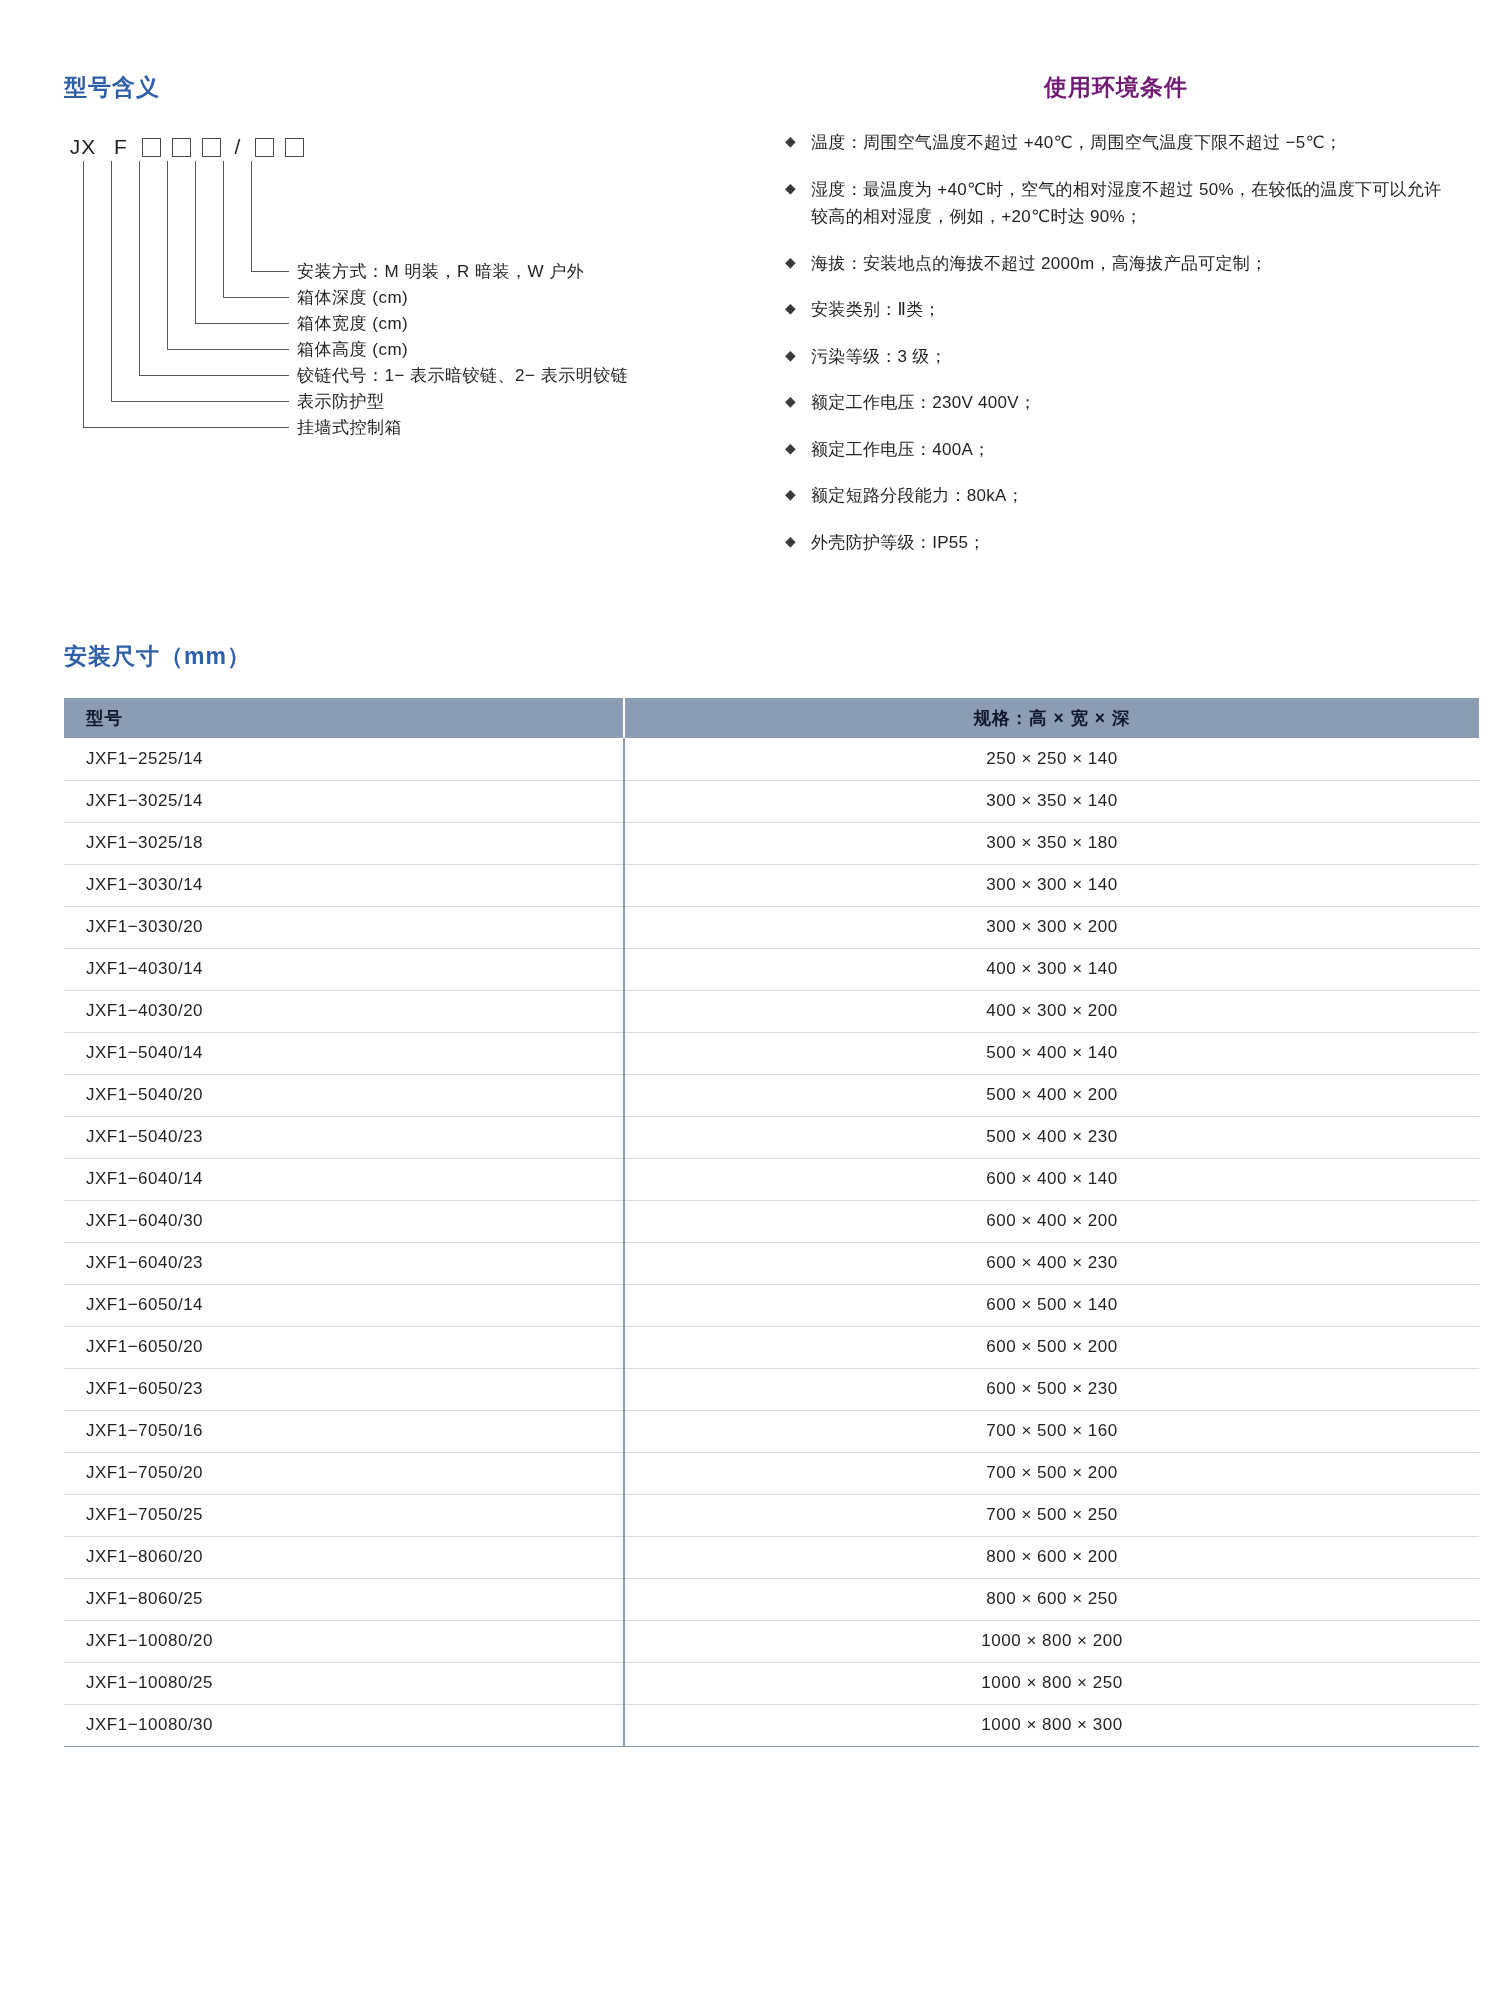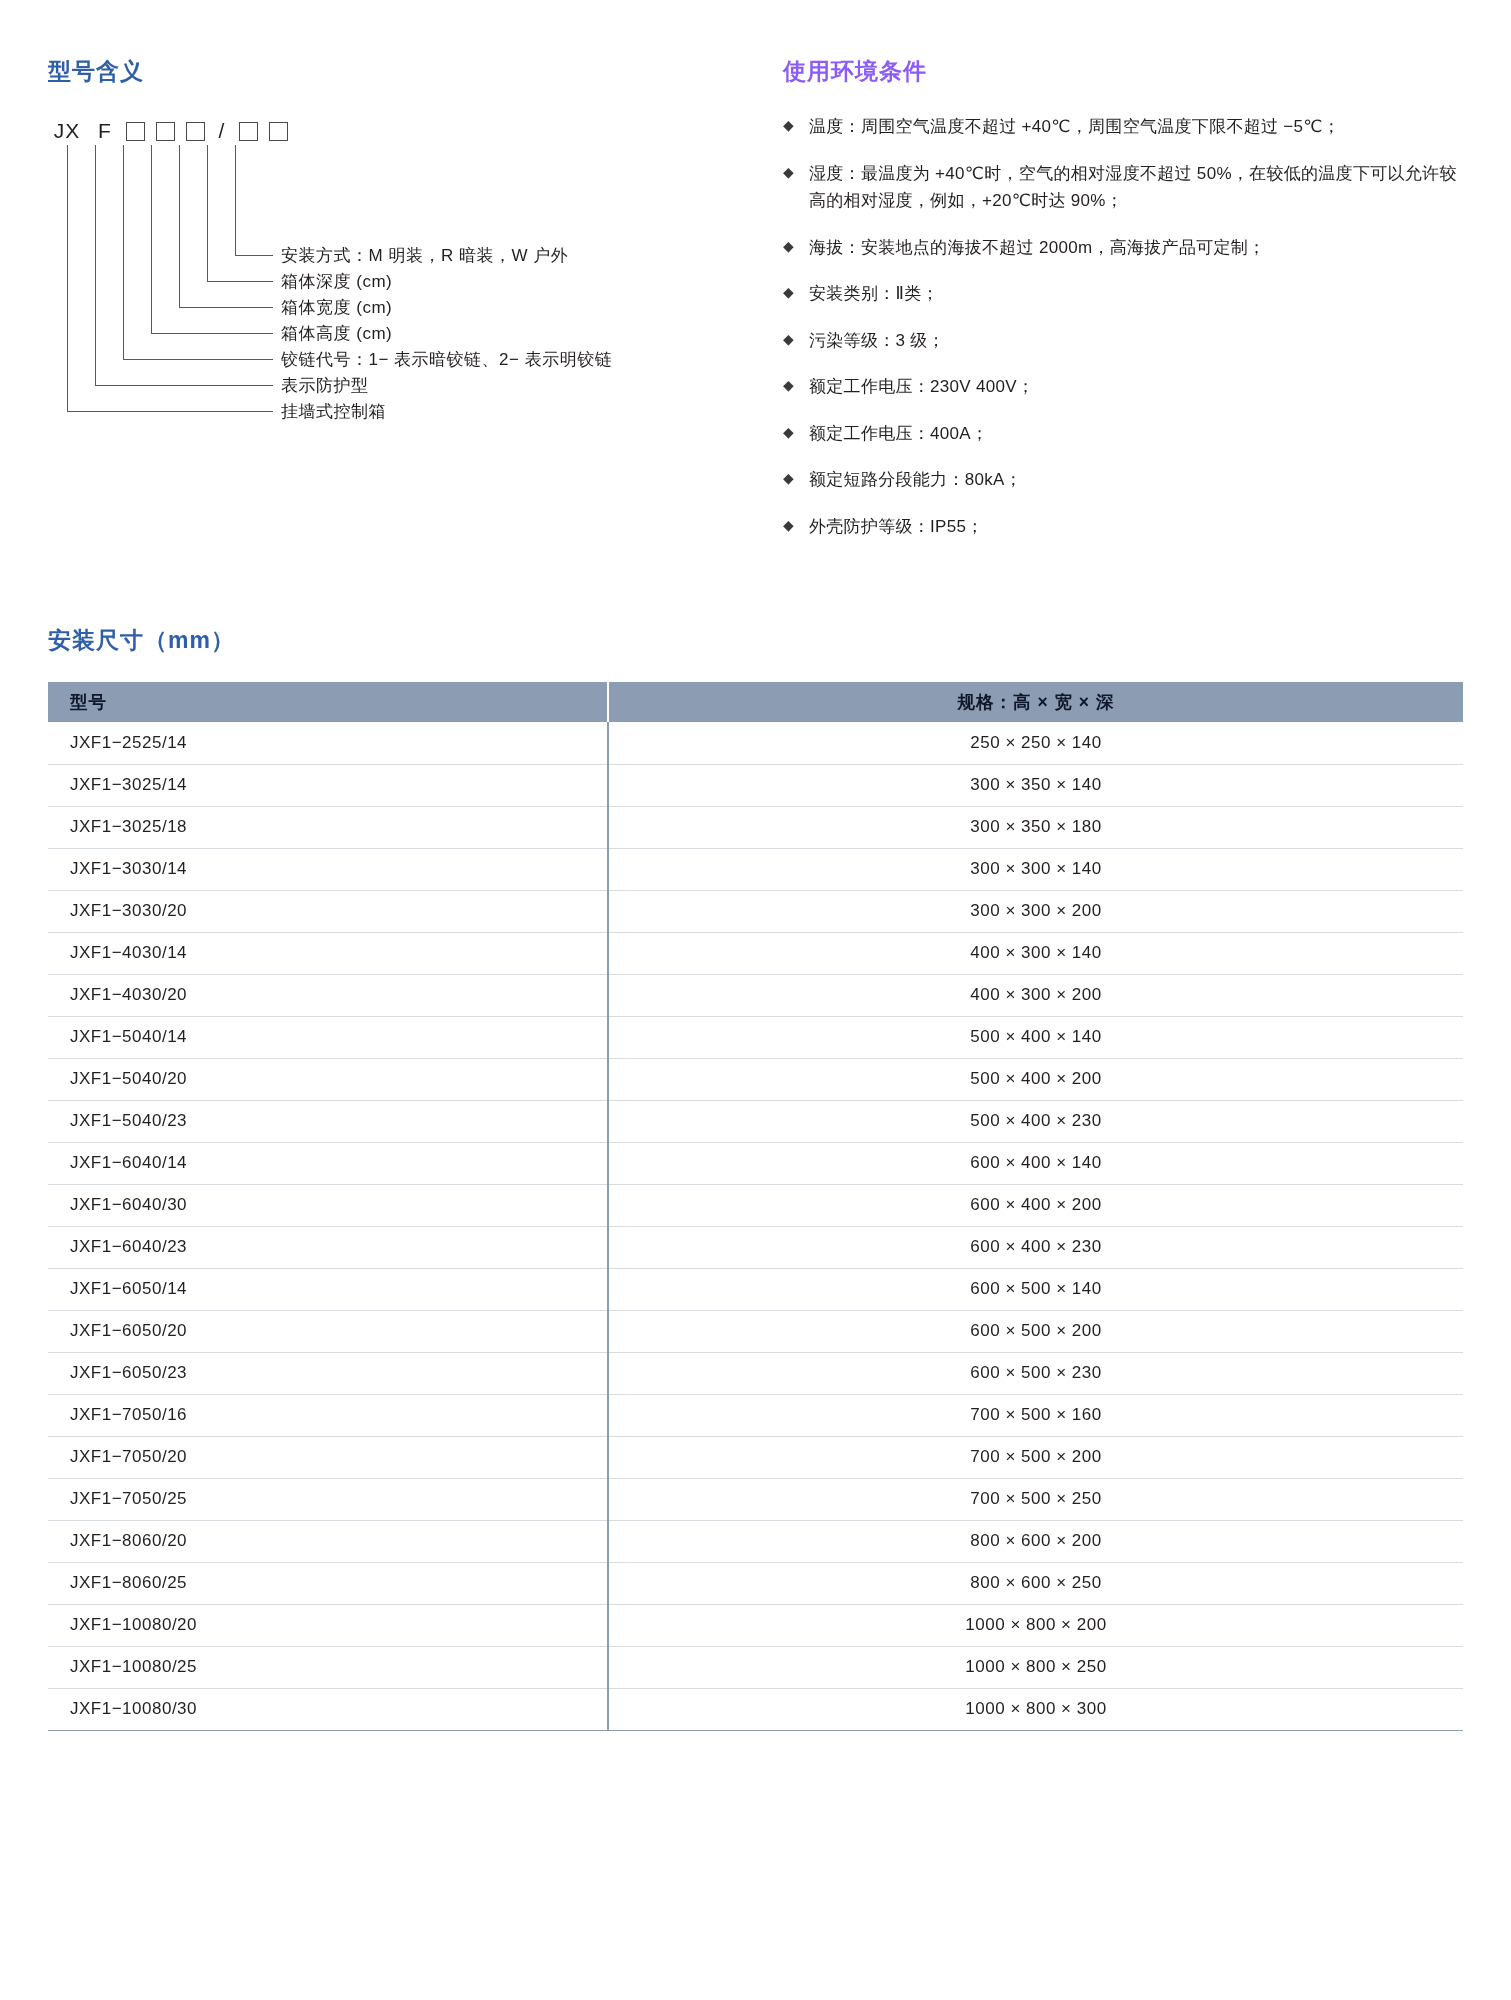--- a/index.html
+++ b/index.html
@@ -12,38 +12,38 @@
     width: 1511px;
     min-height: 2000px;
     font-family: "Liberation Sans", "DejaVu Sans", sans-serif;
     color: #231f20;
     -webkit-font-smoothing: antialiased;
   }
   .page {
     position: relative;
     width: 1511px;
     min-height: 2000px;
-    padding: 0;
+    padding: 16px;
   }
   
   .top {
     display: flex;
     padding: 56px 48px 0 48px;
   }
   .col-left { width: 720px; }
   .col-right { width: 690px; padding-left: 15px; }
 
   .section-title {
     color: #2f5fa8;
     font-size: 23px;
     font-weight: bold;
     letter-spacing: 1px;
     margin: 0 0 26px 0;
   }
-  .section-title.blue2 { color: #8b5cf6; }
+  .section-title.blue2 { color: #701a75; text-align: center; }
 
   
   .code-row {
     display: flex;
     align-items: flex-end;
     gap: 11px;
     font-size: 21px;
     letter-spacing: 1px;
     margin-left: 2px;
     height: 30px;

